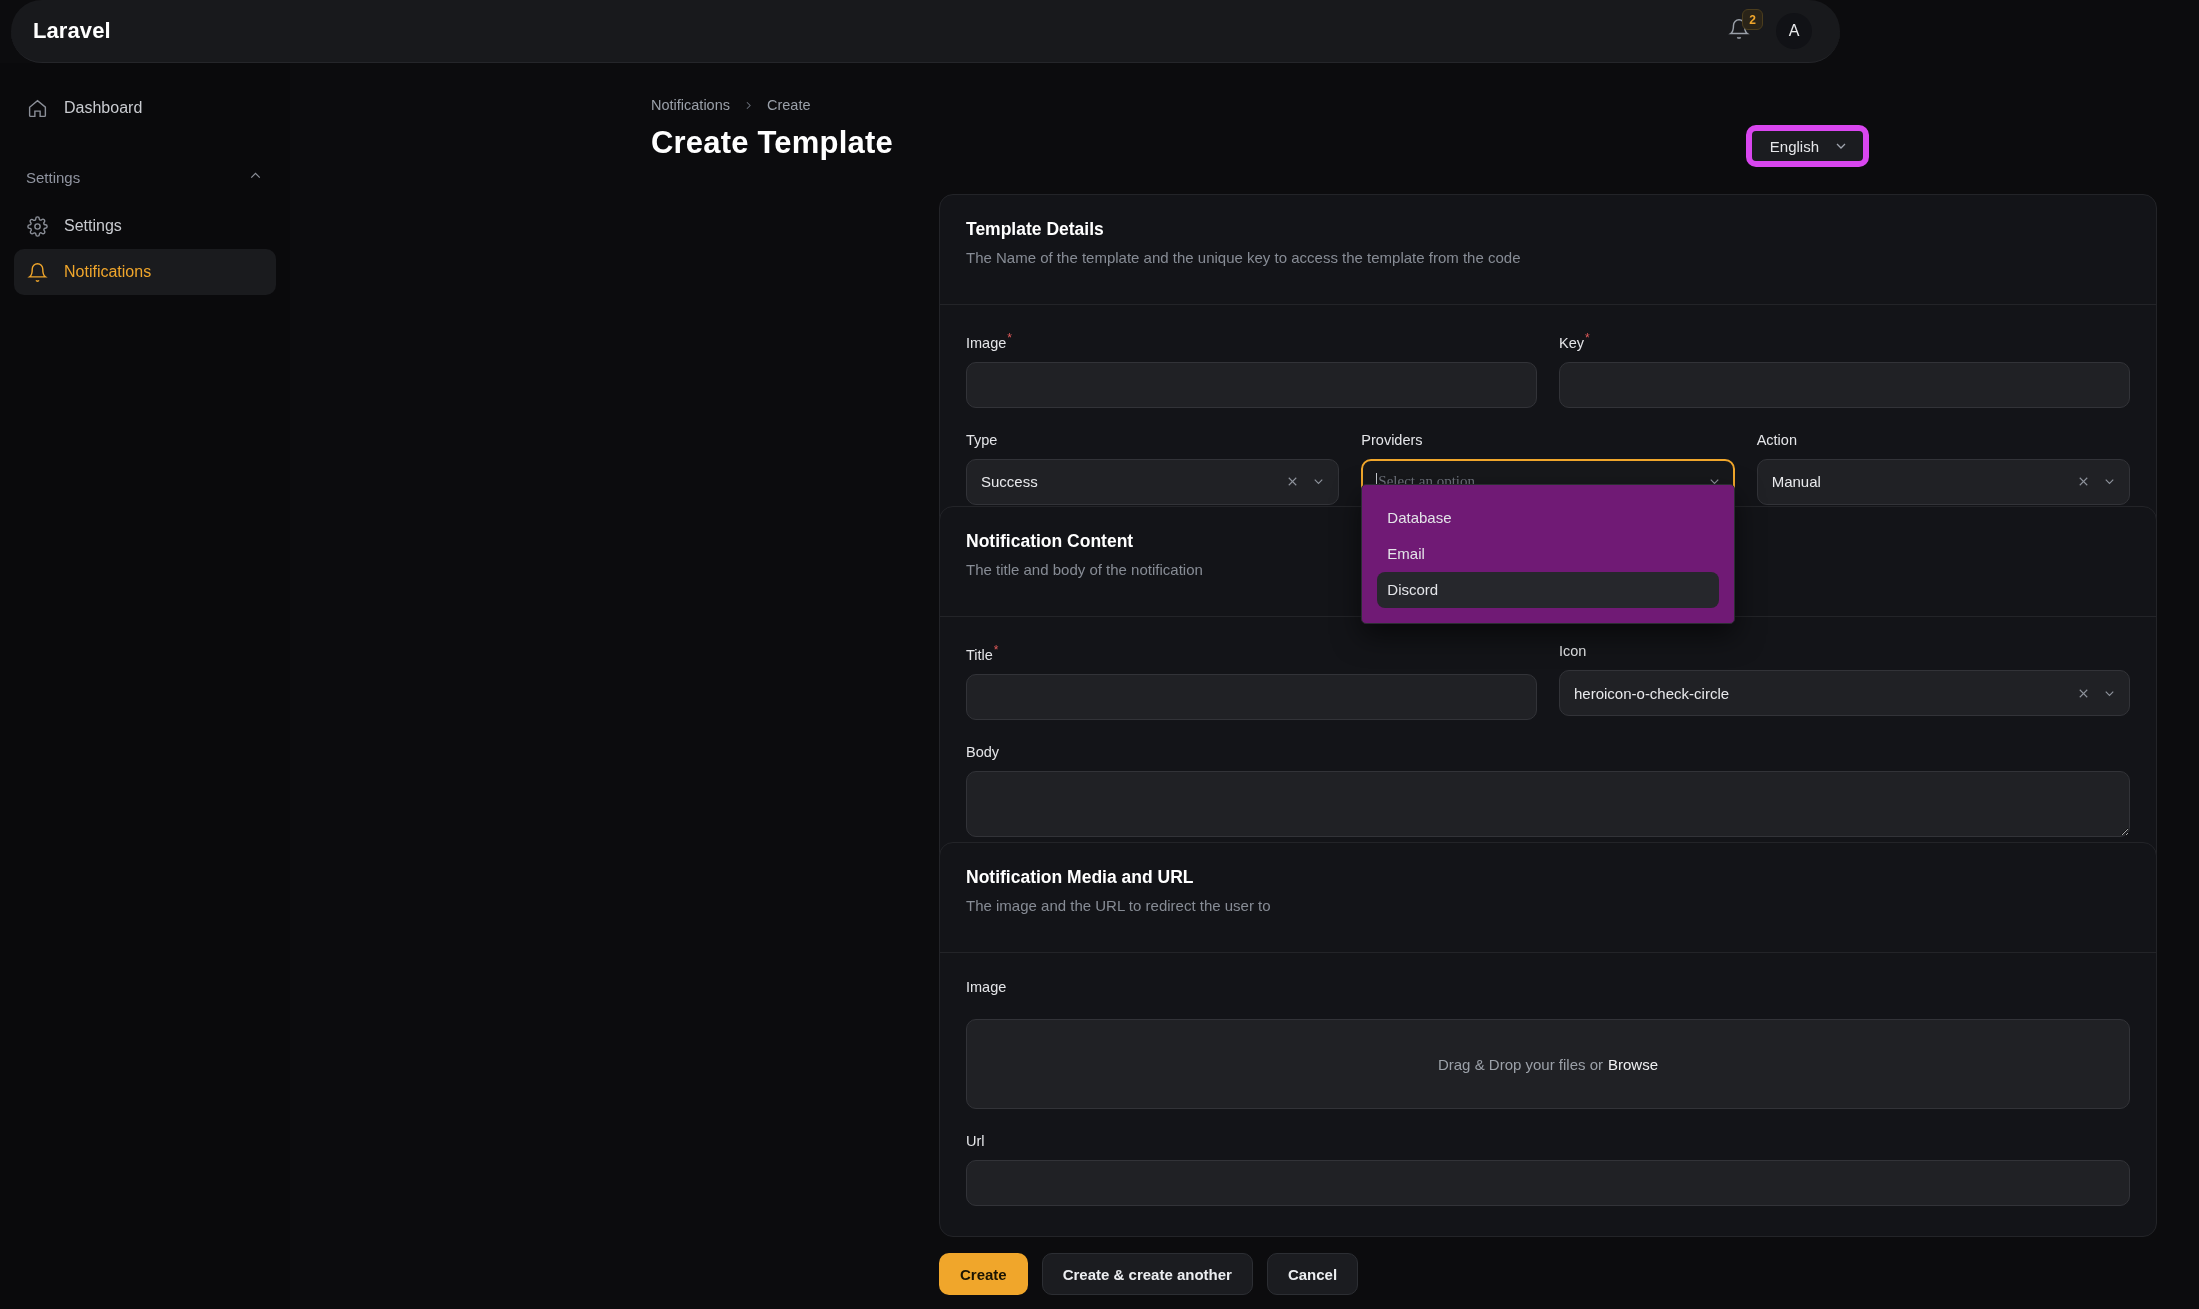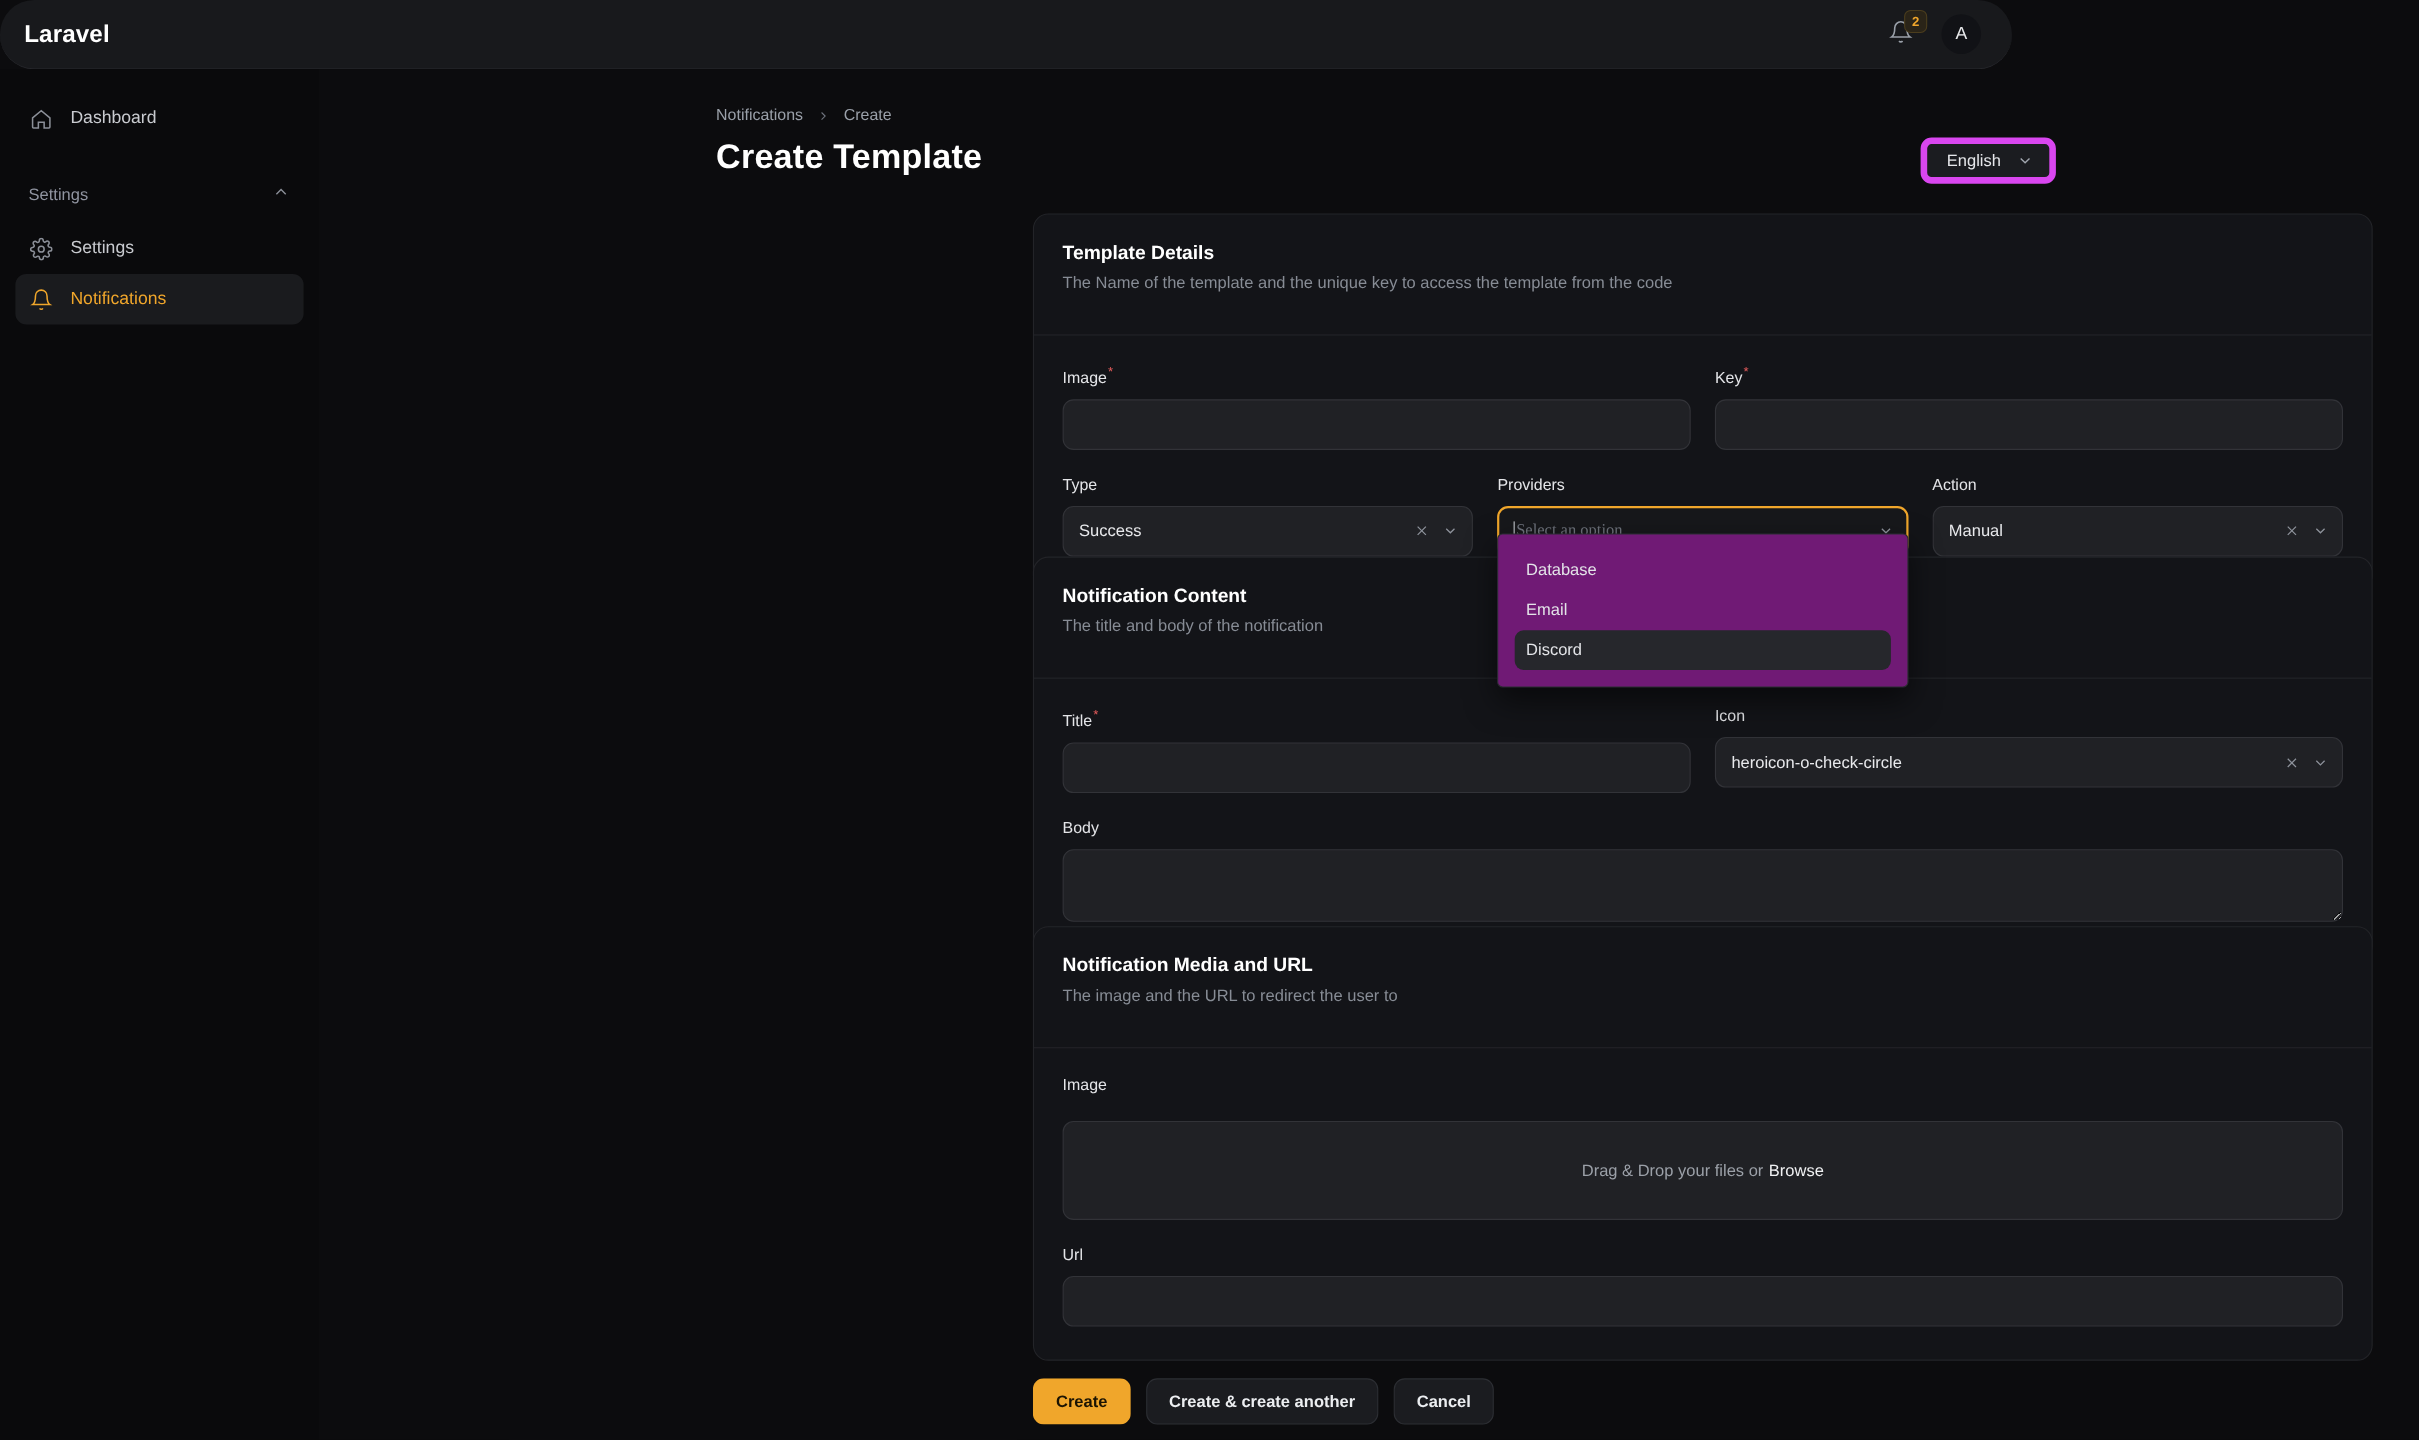--- a/index.html
+++ b/index.html
@@ -7,21 +7,21 @@
     width: 2199px;
     height: 1309px;
     background: #0c0c0e;
     font-family: "Liberation Sans", sans-serif;
     overflow: hidden;
   }
 
   
   .topbar {
     position: absolute;
-    top: 0; left: 0;
+    top: 0; left: 11px;
     width: 1829px; height: 63px;
     background: #18191c;
     border-bottom: 1px solid #25262a;
     display: flex;
     align-items: center;
     justify-content: space-between;
     padding: 0 28px 0 22px;
     z-index: 40;
     border-radius: 31px;
   }

